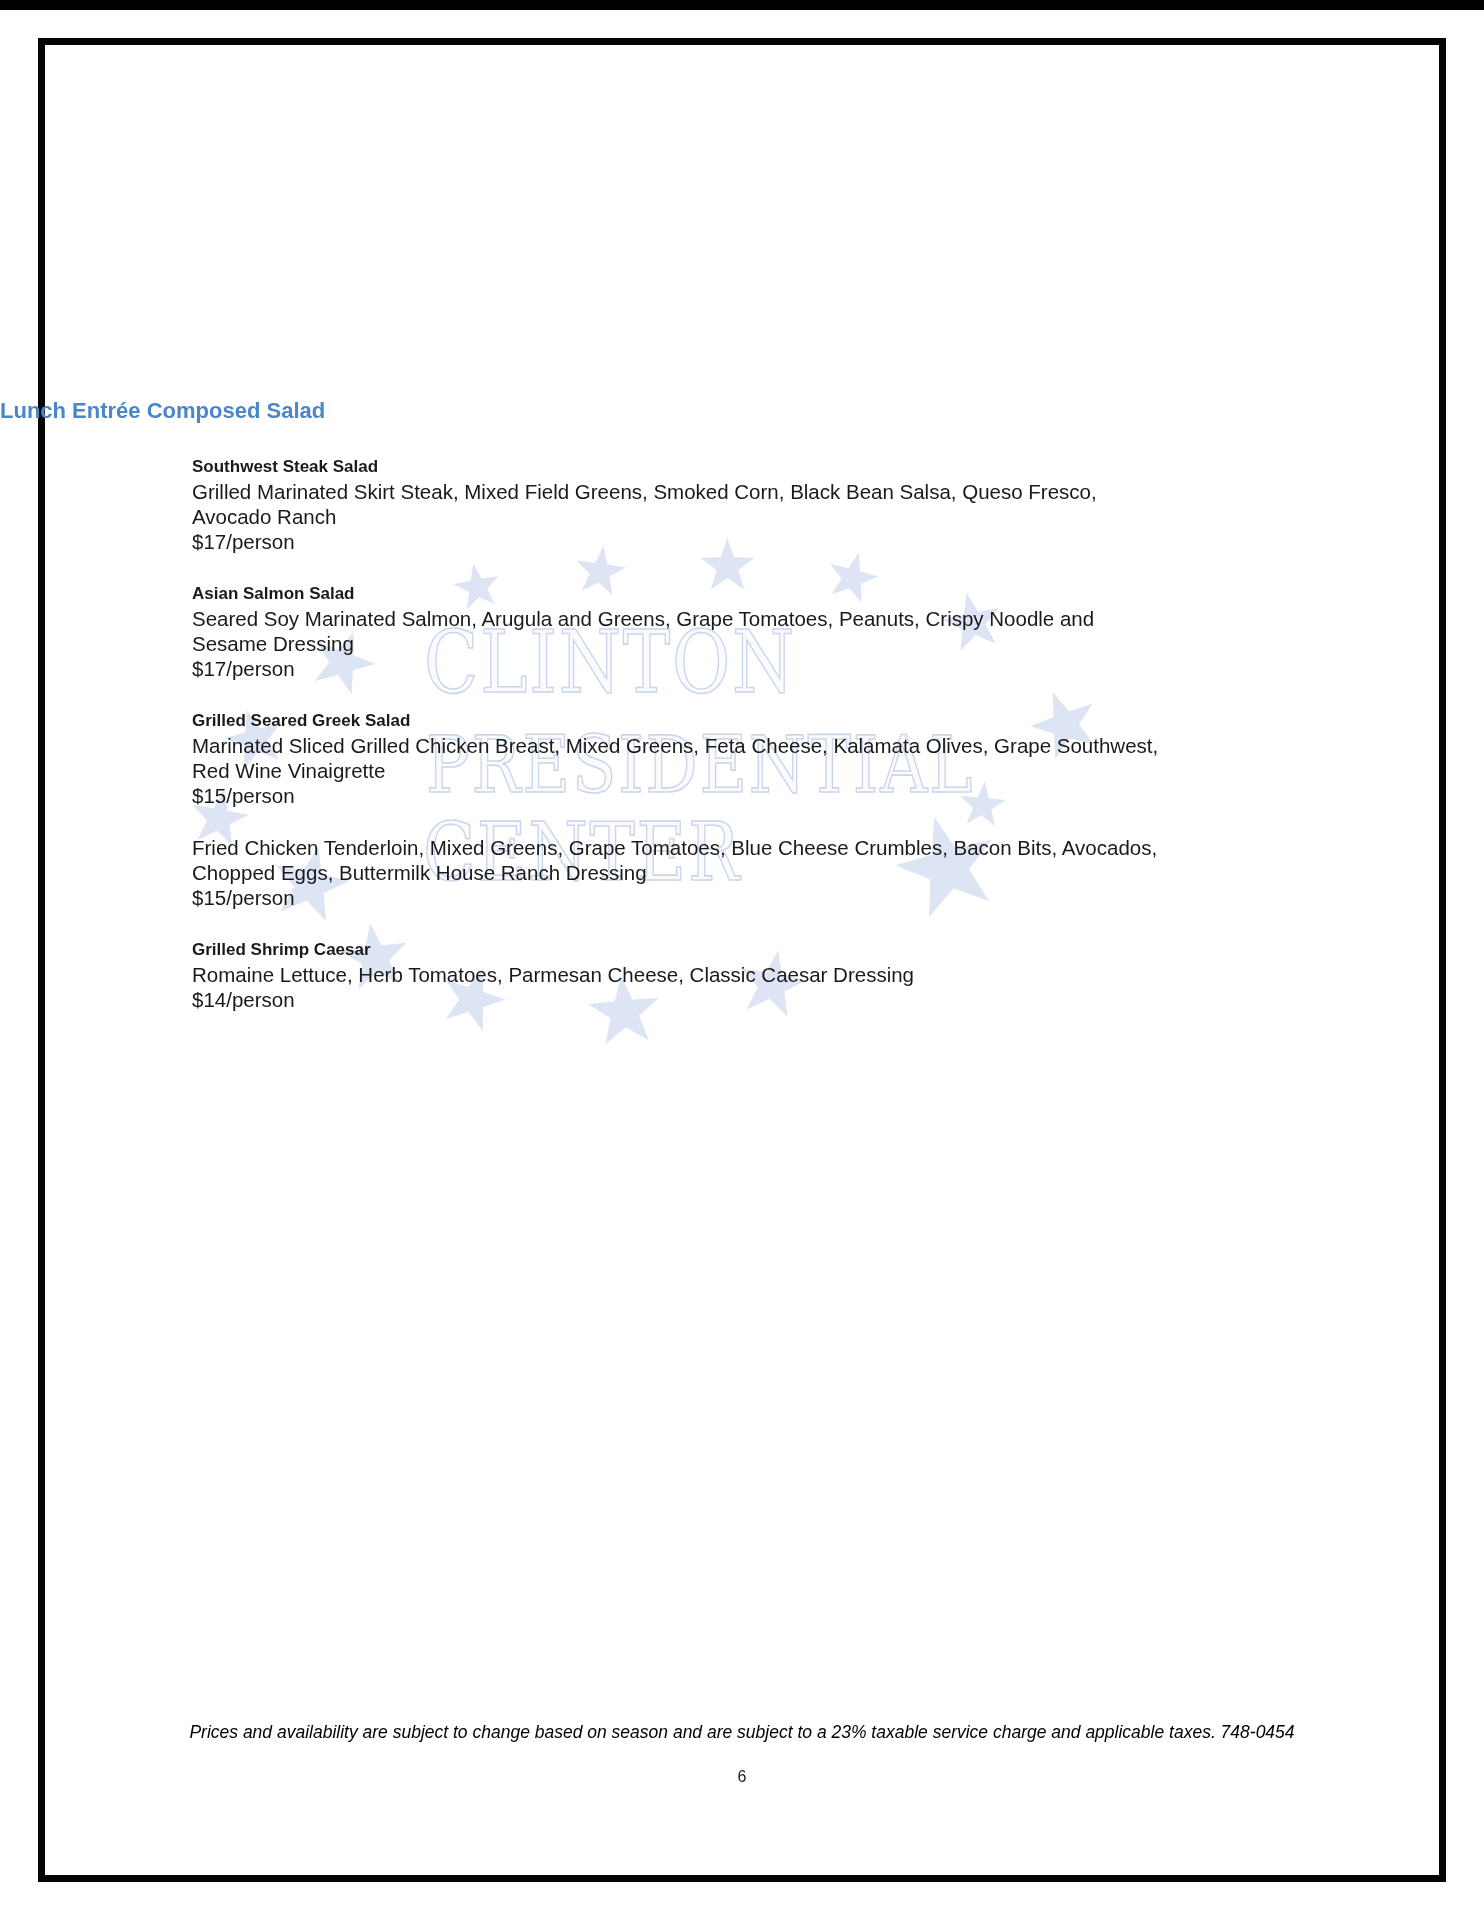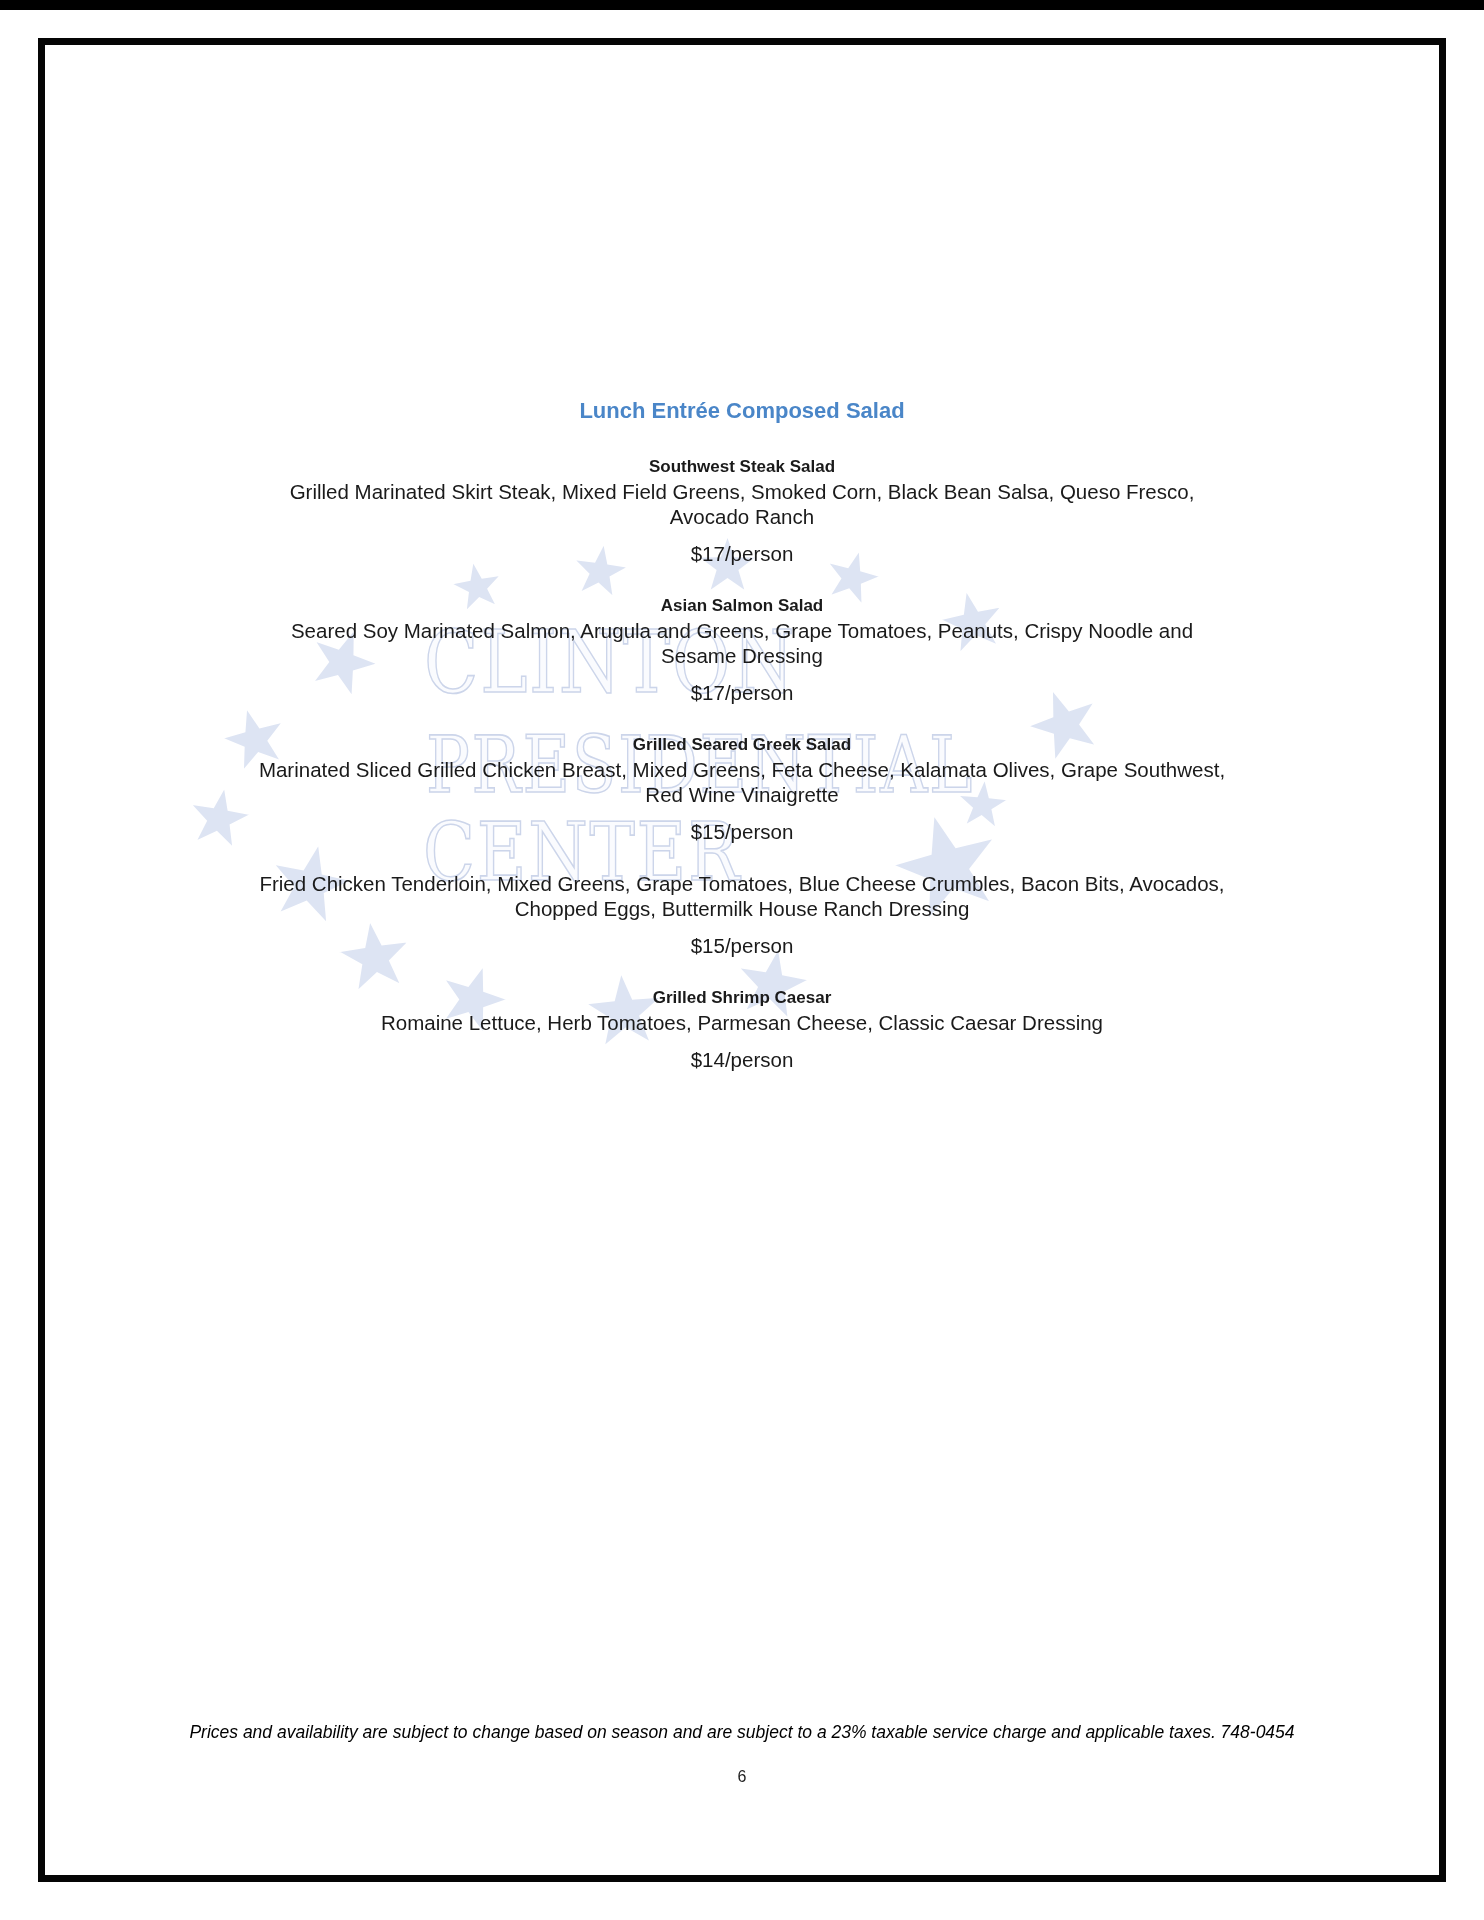--- a/index.html
+++ b/index.html
@@ -43,21 +43,21 @@
     fill: #dce3f3;
     stroke: #ffffff;
     stroke-width: 4px;
     opacity: 0.95;
   }
   
   .content {
     position: relative;
     z-index: 1;
     padding-top: 398px;
-    text-align: center;
+    text-align: left;
   }
   .doc-title {
     font-size: 22px;
     font-weight: bold;
     color: #4a86c8;
     margin: 0 0 30px 0;
   }
   .menu-item { margin: 0 auto 27px auto; max-width: 1100px; }
   .item-name {
     font-size: 17px;
@@ -67,21 +67,21 @@
   }
   .item-desc {
     font-size: 20.5px;
     line-height: 25px;
     margin: 0 auto;
     white-space: pre-line;
   }
   .item-price {
     font-size: 20.5px;
     line-height: 25px;
-    margin: 12px;
+    margin: 0;
   }
   .footer-note {
     position: absolute;
     left: 60px; right: 60px;
     top: 1722px;
     text-align: center;
     font-style: italic;
     font-size: 17.5px;
     color: #000000;
     z-index: 1;

